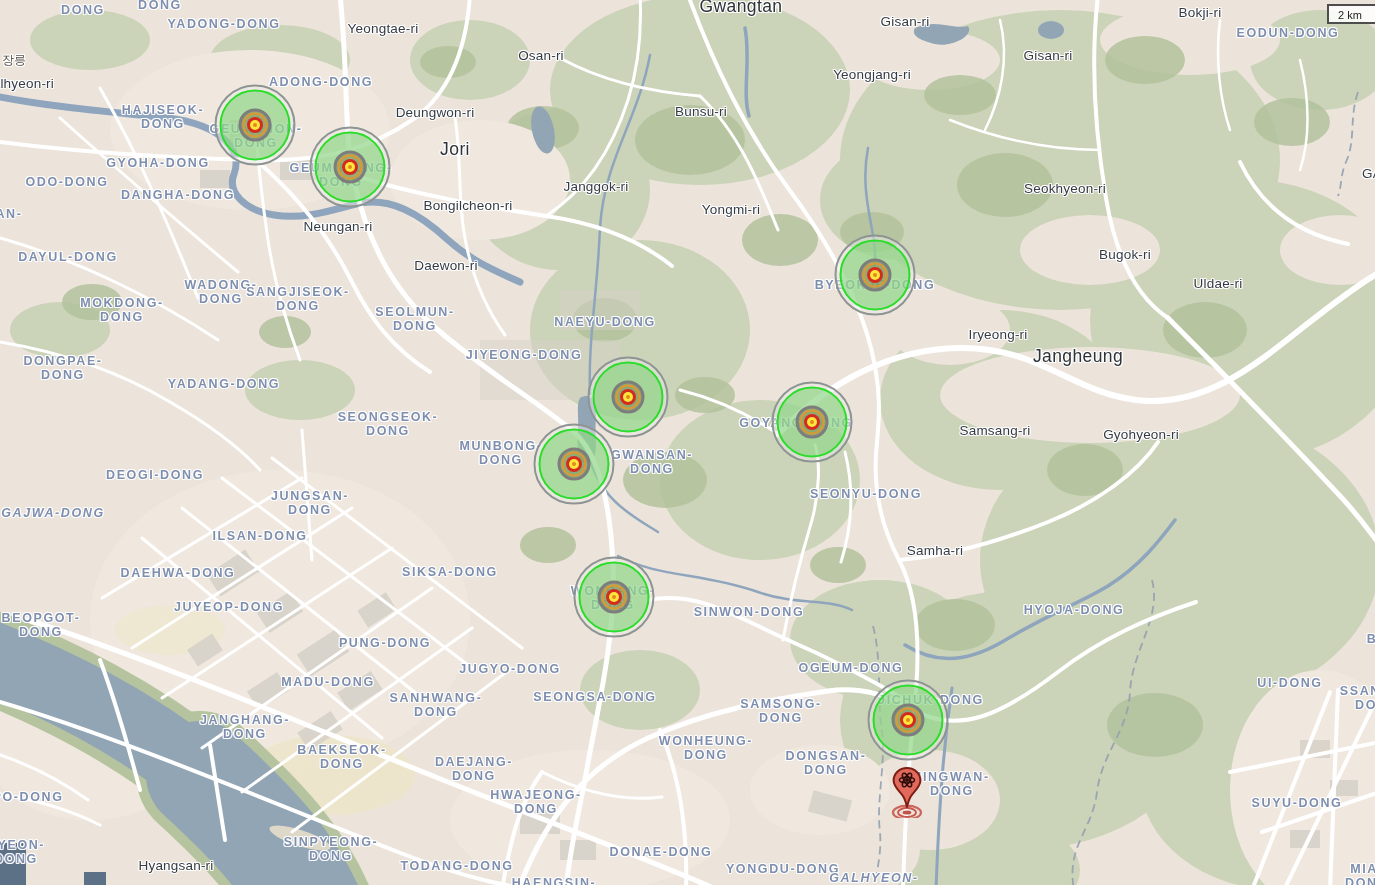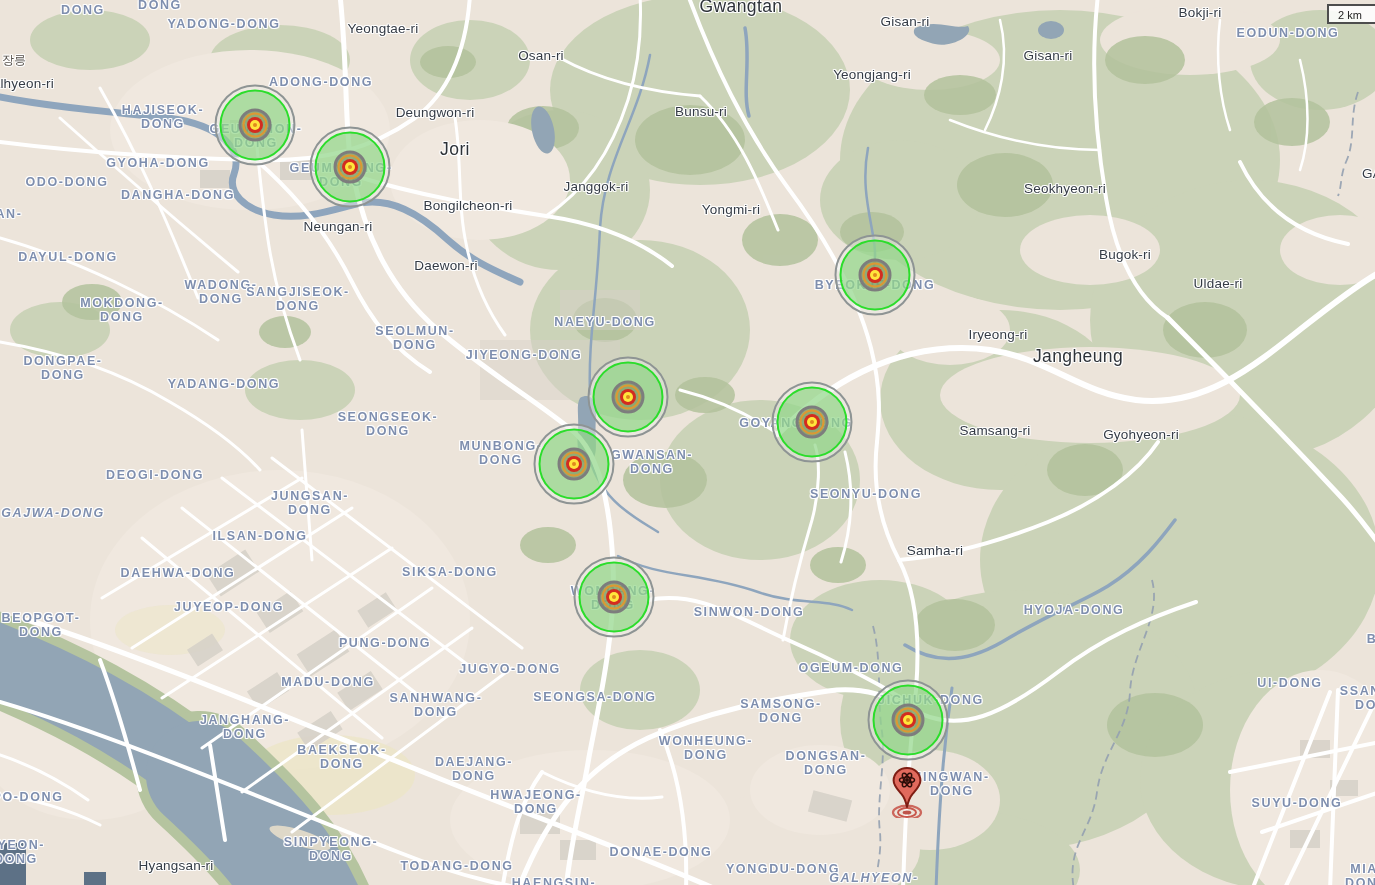--- a/index.html
+++ b/index.html
@@ -264,21 +264,21 @@
       <div class="lbl lbl-district" style="left: 221px; top: 292px;">WADONG-
 DONG</div>
       <div class="lbl lbl-district" style="left: 298px; top: 299px;">SANGJISEOK-
 DONG</div>
       <div class="lbl lbl-district" style="left: 122px; top: 310px;">MOKDONG-
 DONG</div>
       <div class="lbl lbl-village" style="left: 1065px; top: 189px;">Seokhyeon-ri</div>
       <div class="lbl lbl-village" style="left: 1125px; top: 255px;">Bugok-ri</div>
       <div class="lbl lbl-village" style="left: 1218px; top: 284px;">Uldae-ri</div>
       <div class="lbl lbl-district" style="left: 875px; top: 285px;">BYEOKJE-DONG</div>
-      <div class="lbl lbl-district" style="left: 415px; top: 338px;">SEOLMUN-
+      <div class="lbl lbl-district" style="left: 415px; top: 319px;">SEOLMUN-
 DONG</div>
       <div class="lbl lbl-district" style="left: 605px; top: 322px;">NAEYU-DONG</div>
       <div class="lbl lbl-district" style="left: 524px; top: 355px;">JIYEONG-DONG</div>
       <div class="lbl lbl-village" style="left: 998px; top: 335px;">Iryeong-ri</div>
       <div class="lbl lbl-city" style="left: 1078px; top: 357px;">Jangheung</div>
       <div class="lbl lbl-district" style="left: 224px; top: 384px;">YADANG-DONG</div>
       <div class="lbl lbl-district" style="left: 63px; top: 368px;">DONGPAE-
 DONG</div>
       <div class="lbl lbl-district" style="left: 388px; top: 424px;">SEONGSEOK-
 DONG</div>

